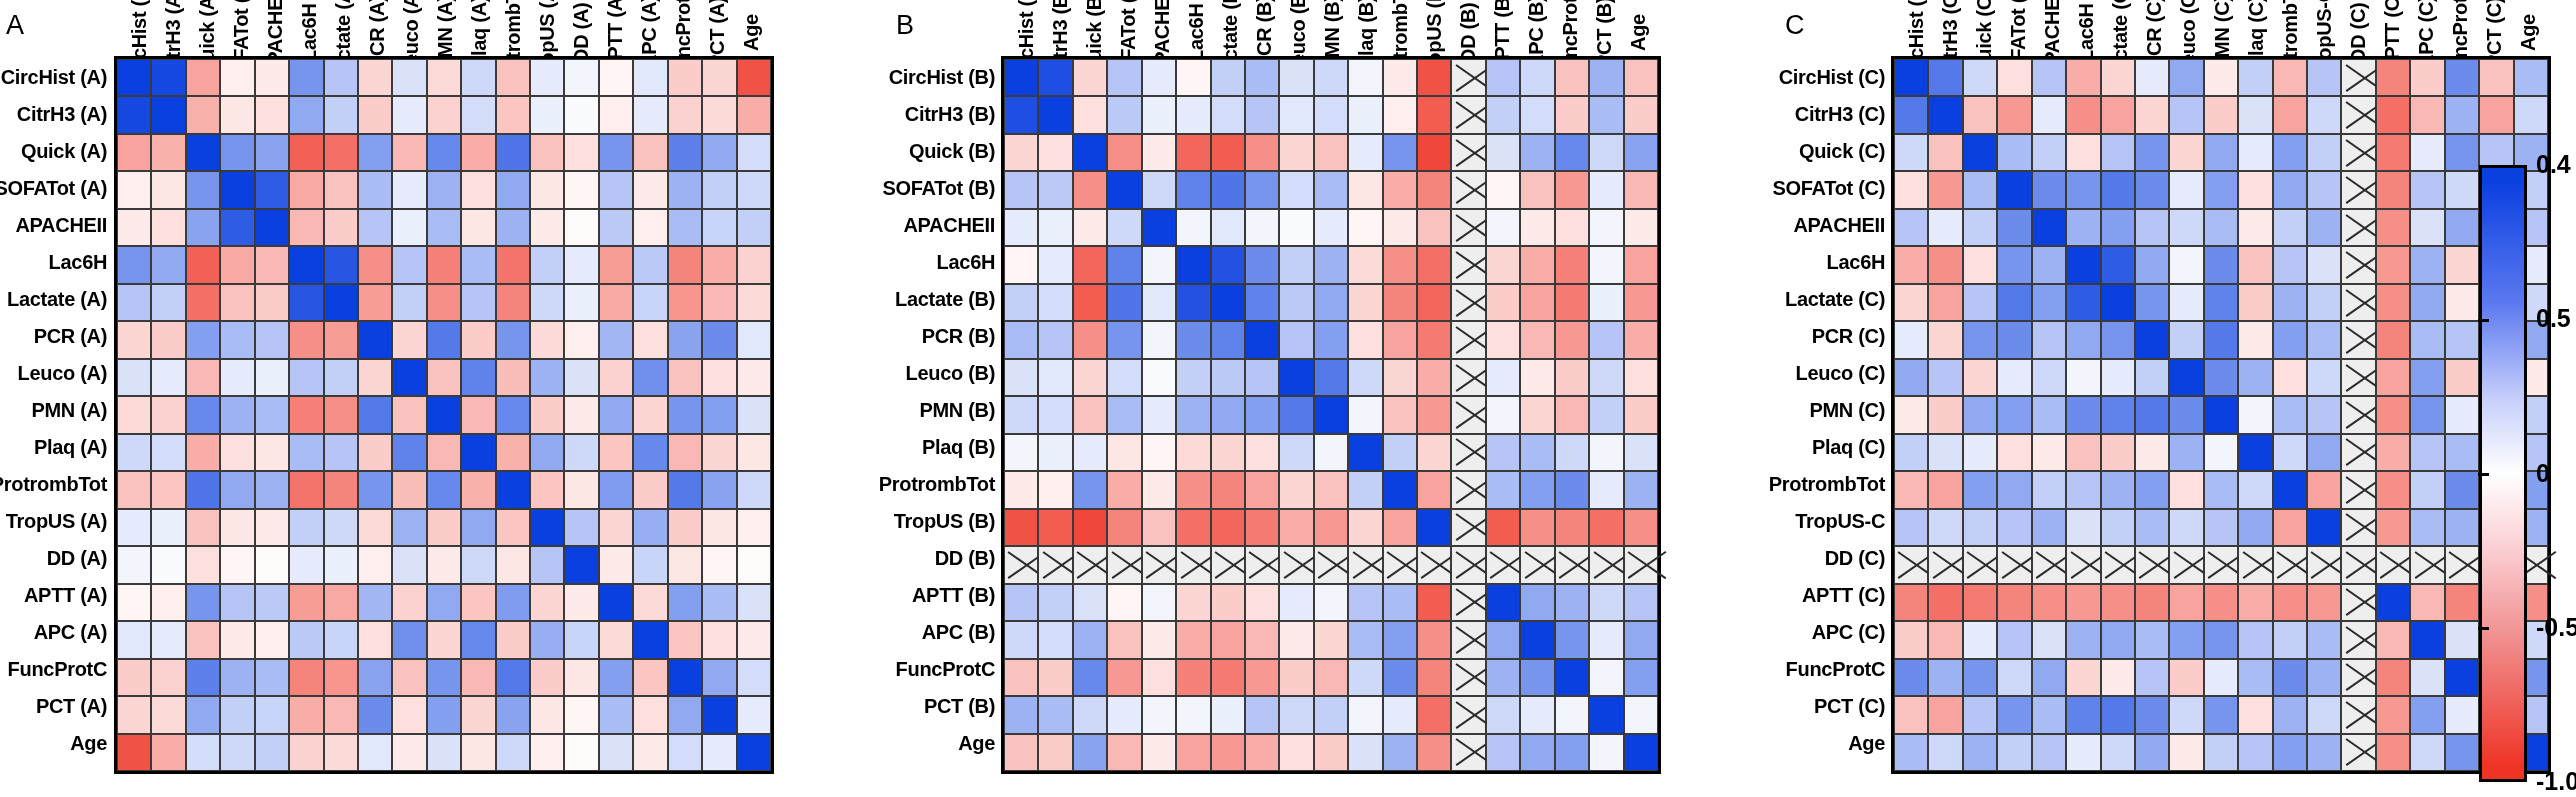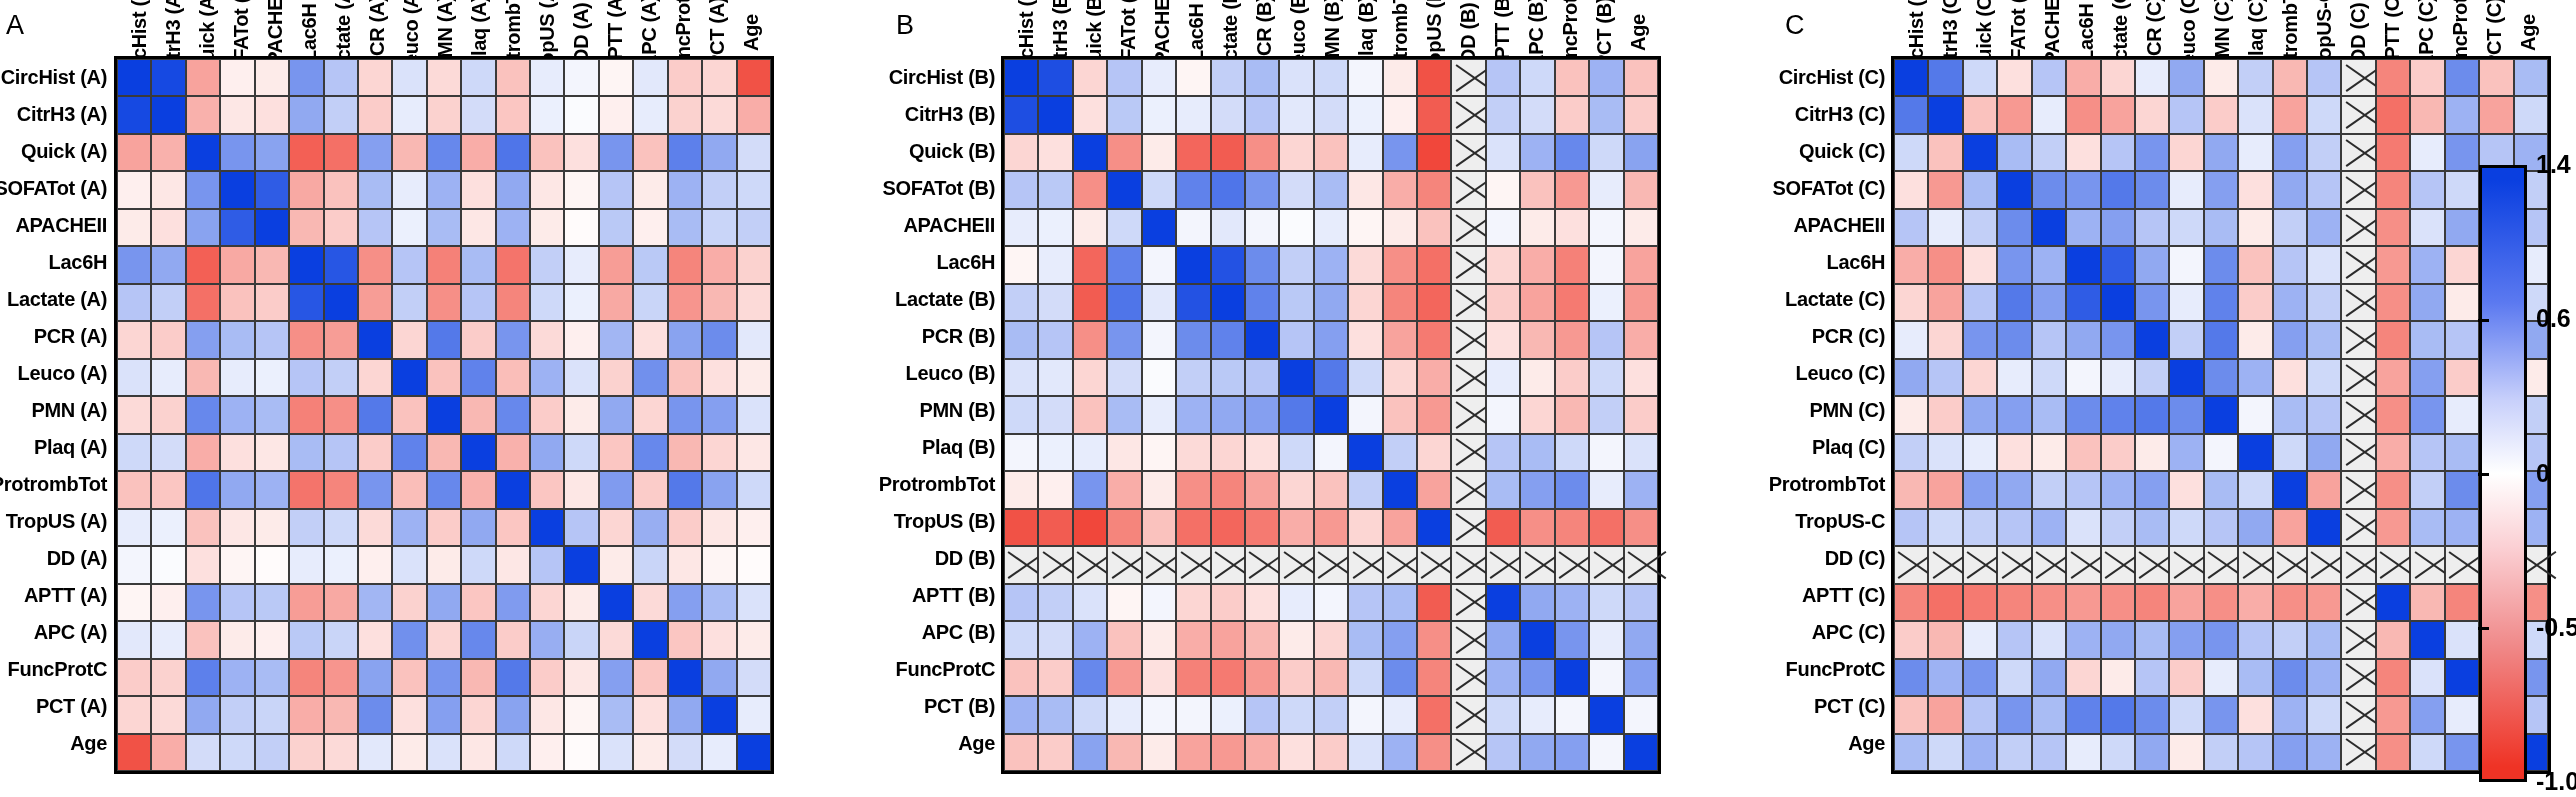--- a/index.html
+++ b/index.html
@@ -1262,23 +1262,23 @@
         <div class="cell" style="background: rgb(206, 217, 249);"></div>
         <div class="cell" style="background: rgb(120, 149, 238);"></div>
         <div class="cell" style="background: rgb(182, 197, 246);"></div>
         <div class="cell" style="background: rgb(10, 63, 224);"></div>
       </div>
   </div>
 
   <div class="cbar-wrap">
     <div class="cbar" id="cbar" style="left:2479px;top:165px;width:48px;height:617px;"></div>
     <div id="cbar-ticks">
-        <div class="cbar-lab" style="left: 2536px; top: 150px;">1.4</div>
+        <div class="cbar-lab" style="left: 2536px; top: 150px;">0.4</div>
         <div class="cbar-tick" style="left: 2478px; top: 319px;"></div>
-        <div class="cbar-lab" style="left: 2536px; top: 304px;">0.6</div>
+        <div class="cbar-lab" style="left: 2536px; top: 304px;">0.5</div>
         <div class="cbar-tick" style="left: 2478px; top: 473px;"></div>
         <div class="cbar-lab" style="left: 2536px; top: 459px;">0</div>
         <div class="cbar-tick" style="left: 2478px; top: 627px;"></div>
         <div class="cbar-lab" style="left: 2536px; top: 613px;">-0.5</div>
         <div class="cbar-lab" style="left: 2536px; top: 767px;">-1.0</div>
       </div>
   </div>
 
 </div>
 

